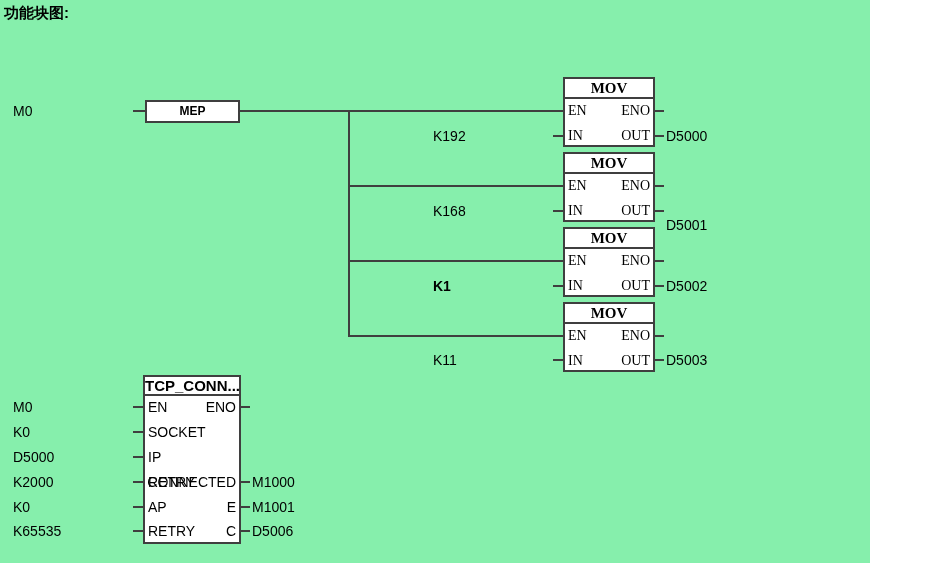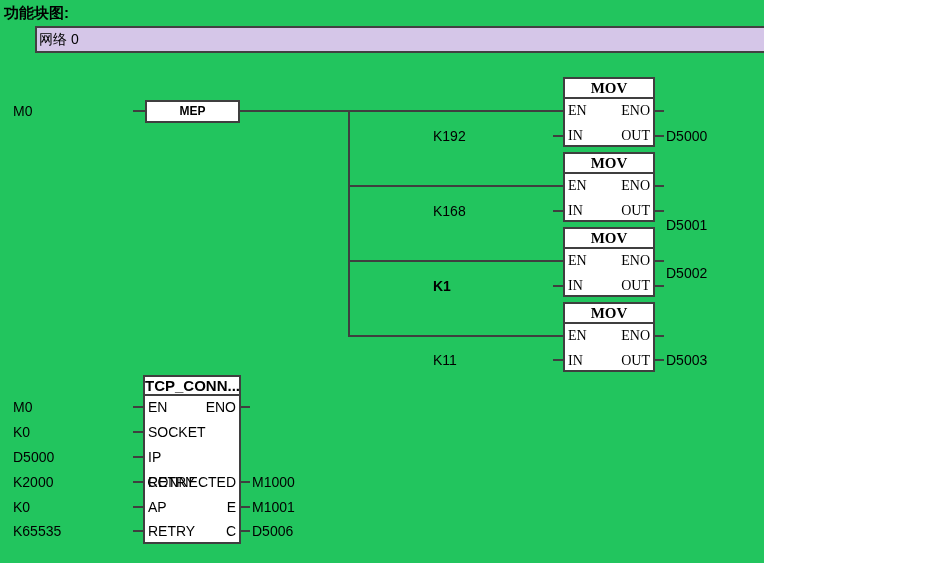--- a/index.html
+++ b/index.html
@@ -1,18 +1,18 @@
 <!DOCTYPE html>
 <html><head>
 <meta charset="utf-8">
 <style>
   * { margin:0; padding:0; box-sizing:border-box; }
   html,body { width:948px; height:563px; background:#ffffff; }
   body { font-family:"Liberation Sans","DejaVu Sans",sans-serif; color:#000; }
-  .canvas { position:relative; width:764px; height:563px; overflow:hidden; background:#22c55e; }
+  .canvas { position:relative; width:870px; height:563px; overflow:hidden; background:#86efac; }
 
   .page-title { position:absolute; left:4px; top:4px; font-size:15px; font-weight:bold; white-space:nowrap; }
 
   .netbar { position:absolute; left:35px; top:26px; width:835px; height:27px;
             background:#d5c6e8; border:2px solid #414141; display:flex; align-items:center;
             padding-left:2px; font-size:14px; }
 
   .wire { position:absolute; background:#3f3f3f; }
   .wire.h { height:2px; }
   .wire.v { width:2px; }
@@ -44,23 +44,20 @@
   .tcp .tr0 { top:30px; } .tcp .tr1 { top:55px; } .tcp .tr2 { top:80px; }
   .tcp .tr3 { top:105px; } .tcp .tr4 { top:130px; } .tcp .tr5 { top:154px; }
 </style>
 </head>
 <body>
 
 <div class="canvas">
 
   <div class="page-title">功能块图:</div>
 
-  <div class="netbar">
-    <span>网络 0</span>
-  </div>
 
   <span class="lbl rlab" style="left:13px; top:111px;">M0</span>
   <div class="wire h" style="left:133px; top:110px; width:12px;"></div>
 
   <div class="fb mep">
     <div class="mep-title">MEP</div>
   </div>
 
   <div class="wire h" style="left:240px; top:110px; width:323px;"></div>
   <div class="wire v" style="left:348px; top:110px; height:227px;"></div>
@@ -98,21 +95,21 @@
     <div class="fb-title">MOV</div>
     <span class="pin pl row-en">EN</span>
     <span class="pin pr row-en">ENO</span>
     <span class="pin pl row-in">IN</span>
     <span class="pin pr row-in">OUT</span>
   </div>
   <span class="lbl rlab" style="left:433px; top:286px;font-weight:bold;">K1</span>
   <div class="wire h" style="left:553px; top:285px; width:10px;"></div>
   <div class="wire h" style="left:655px; top:260px; width:9px;"></div>
   <div class="wire h" style="left:655px; top:285px; width:9px;"></div>
-  <span class="lbl" style="left:666px; top:273px;">D5002</span>
+  <span class="lbl" style="left:666px; top:286px;">D5002</span>
 
   <div class="fb mov mov3">
     <div class="fb-title">MOV</div>
     <span class="pin pl row-en">EN</span>
     <span class="pin pr row-en">ENO</span>
     <span class="pin pl row-in">IN</span>
     <span class="pin pr row-in">OUT</span>
   </div>
   <span class="lbl rlab" style="left:433px; top:360px;">K11</span>
   <div class="wire h" style="left:553px; top:359px; width:10px;"></div>

